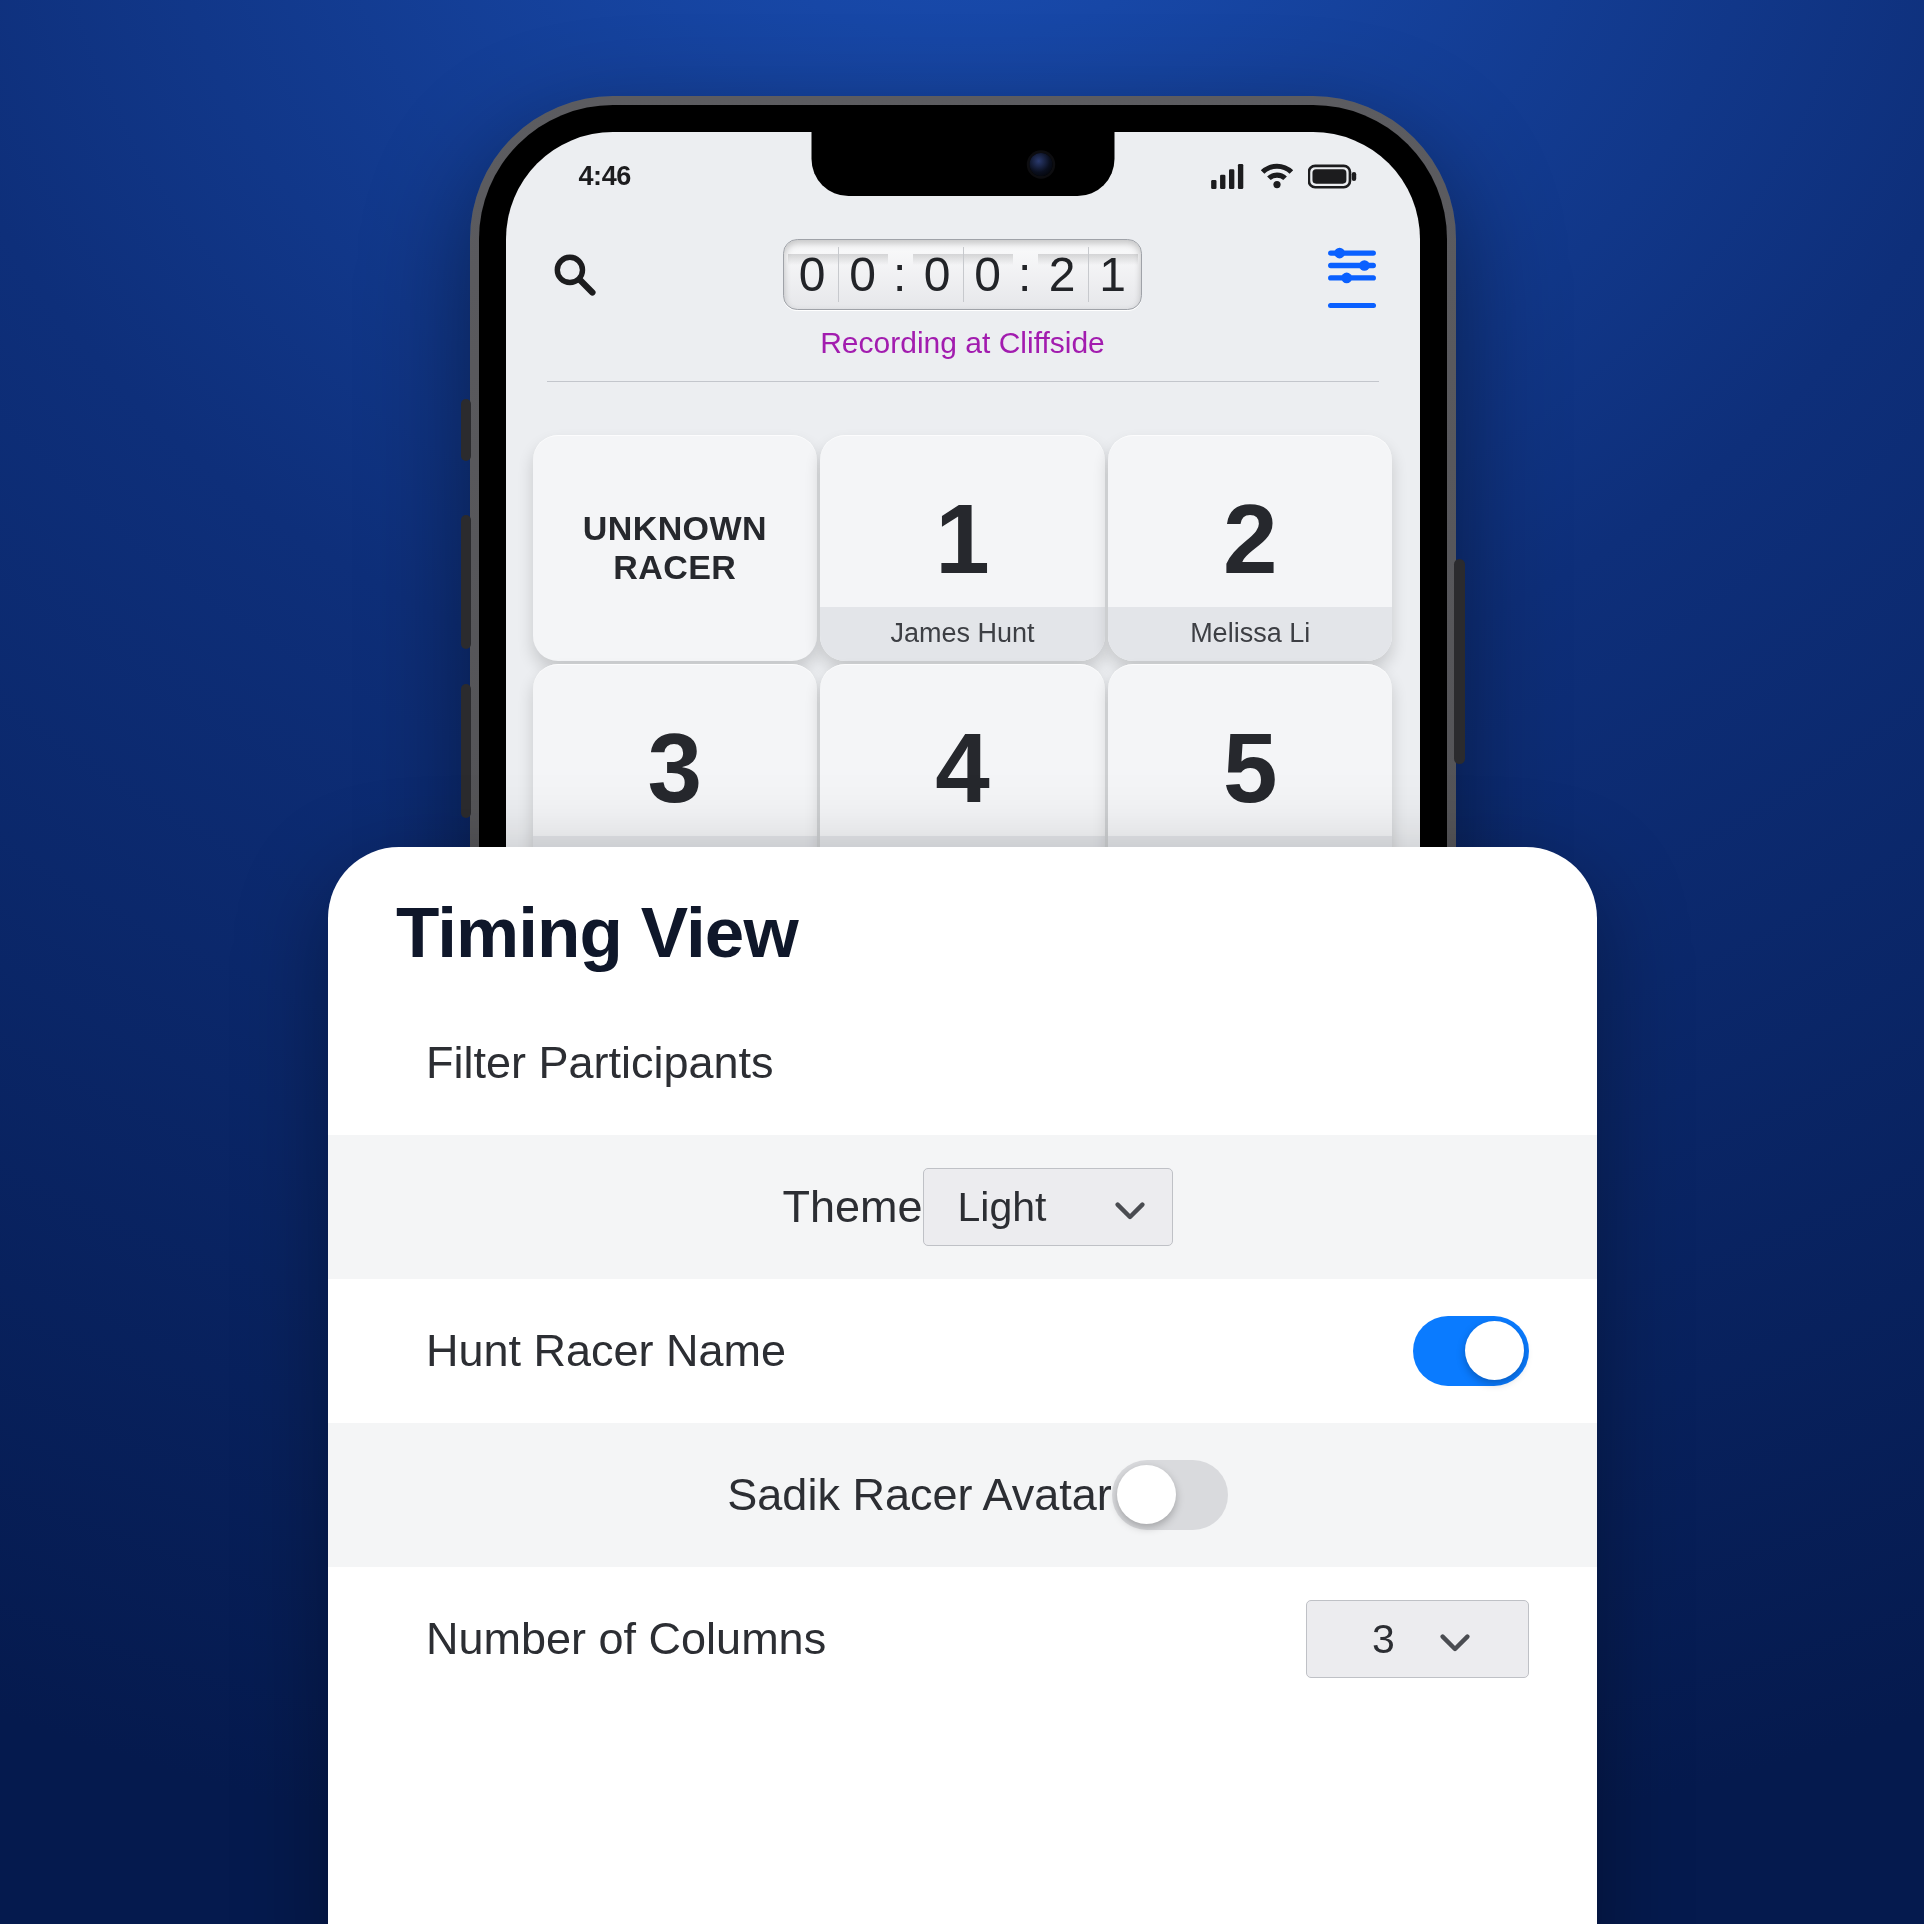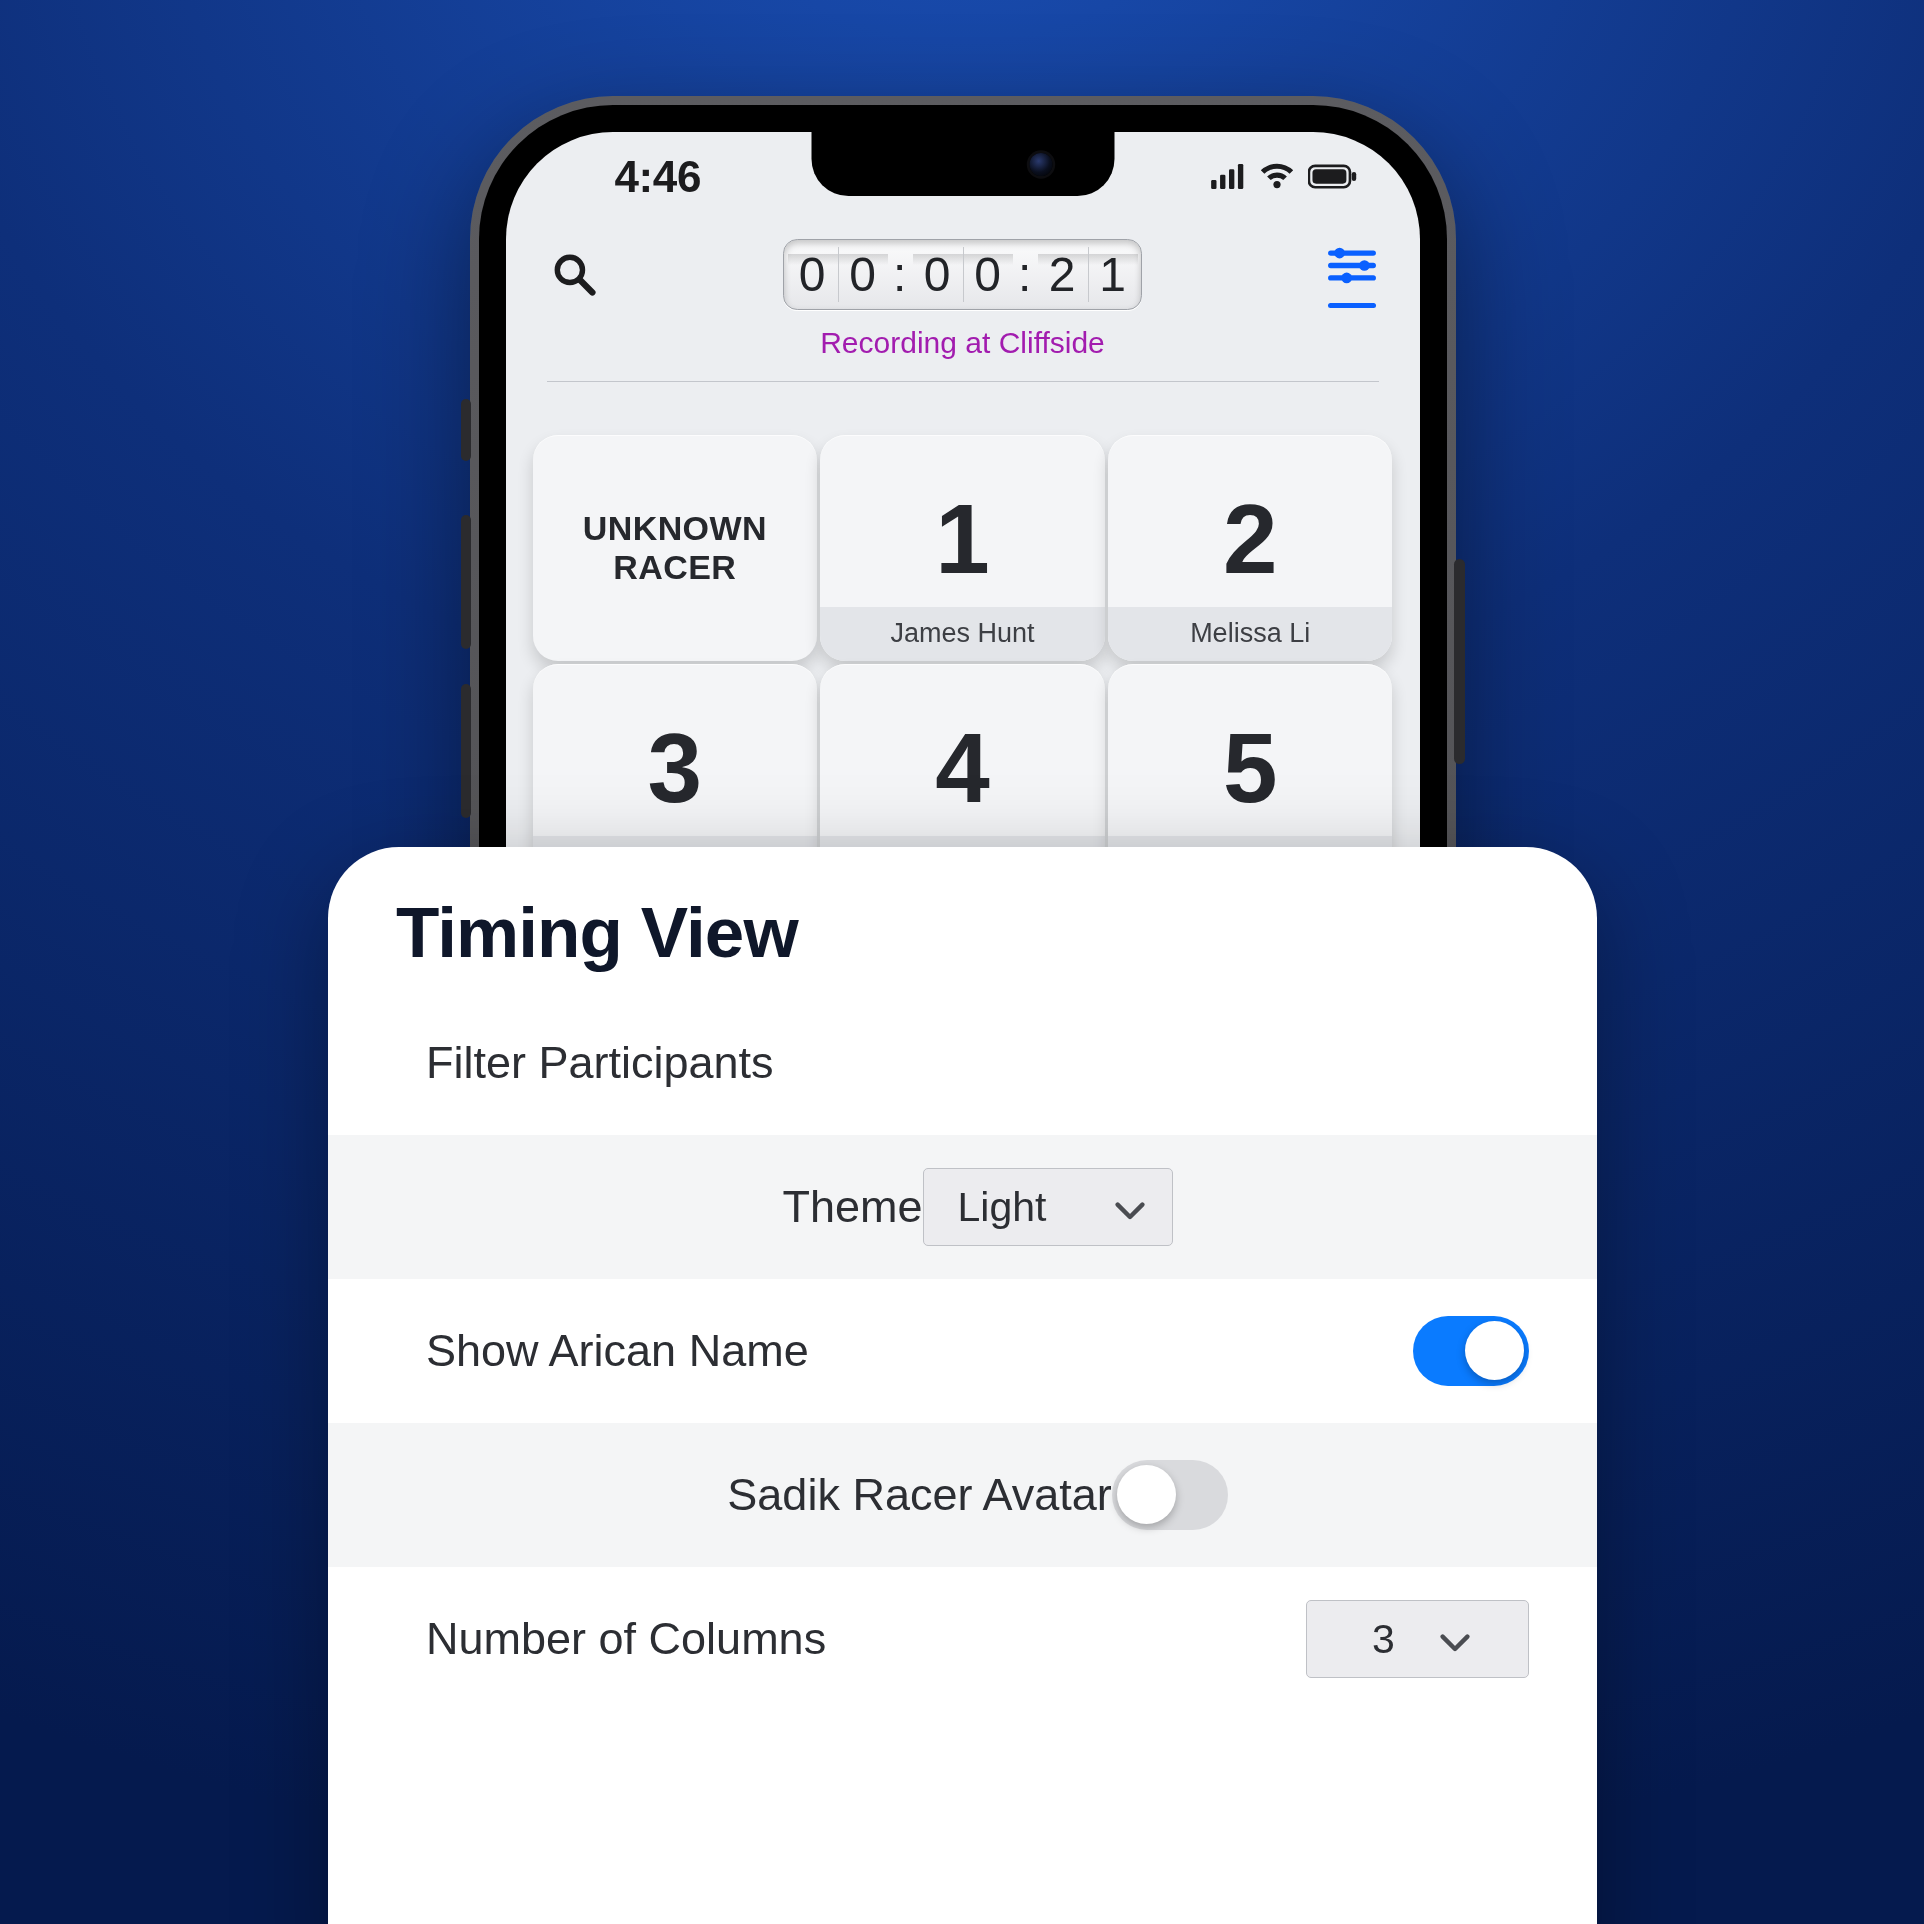--- a/index.html
+++ b/index.html
@@ -62,21 +62,21 @@
     box-shadow: 0 0 0 2.7px #0d0d10;
   }
 
   
   .statusbar {
     position:absolute; top:0; left:0; right:0; height:89px;
     display:flex; align-items:center; justify-content:space-between;
     padding: 0 62px 0 73px;
     z-index:40;
   }
-  .statusbar .time { font-size: 44px; font-weight:600; color:#1c1c1e; letter-spacing:-0.4px;margin-left:36px; }
+  .statusbar .time { font-size: 27px; font-weight:600; color:#1c1c1e; letter-spacing:-0.4px; }
   .status-icons { display:flex; align-items:center; gap:12.5px; }
   .status-icons svg { display:block; }
 
   
   .app-header {
     position:absolute; top:89px; left:0; right:0;
     padding: 18px 41px 0;
   }
   .header-row1 { display:flex; align-items:center; justify-content:space-between; }
   .timer-wrap { flex:0 0 auto; }
@@ -352,21 +352,21 @@
       <span>Light</span>
       <span>
         <svg width="30" height="19.6" viewBox="0 0 34 22">
             <polyline points="3,4 17,18 31,4" fill="none" stroke="#4a4c51" stroke-width="5" stroke-linecap="round" stroke-linejoin="round"></polyline>
           </svg>
       </span>
     </div>
   </div>
 
   <div class="row">
-    <div class="row-label">Show Arican Name</div>
+    <div class="row-label">Hunt Racer Name</div>
     <div class="toggle on">
         <div class="knob"></div>
       </div>
   </div>
 
   <div class="row row-alt">
     <div class="row-label">Sadik Racer Avatar</div>
     <div class="toggle off">
         <div class="knob"></div>
       </div>

